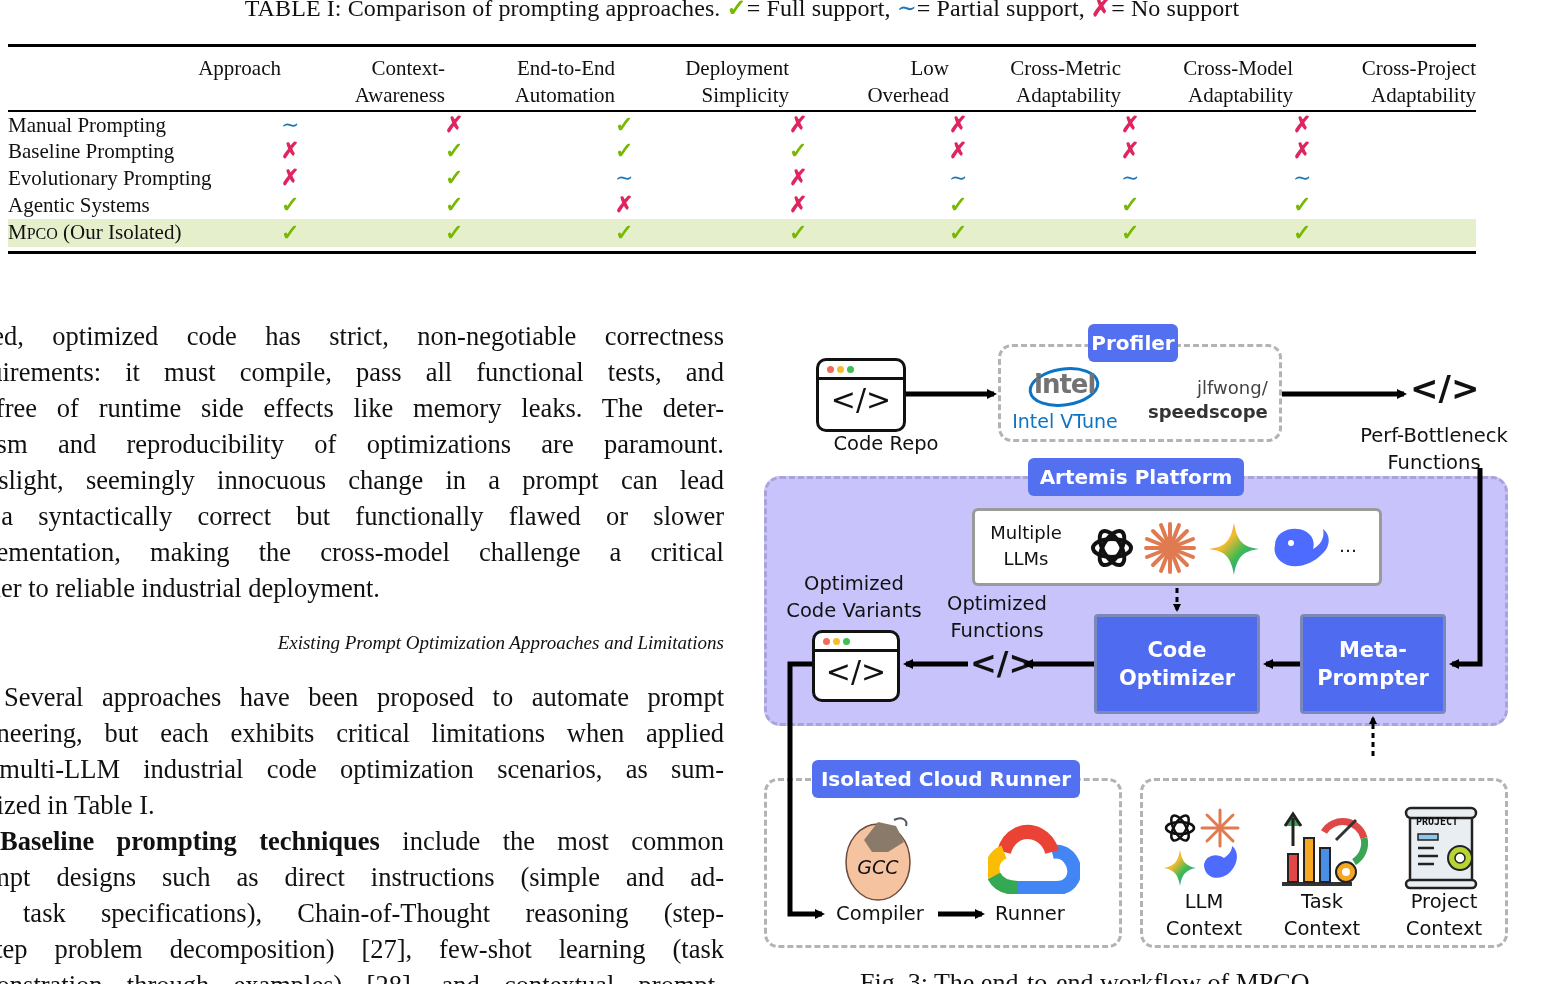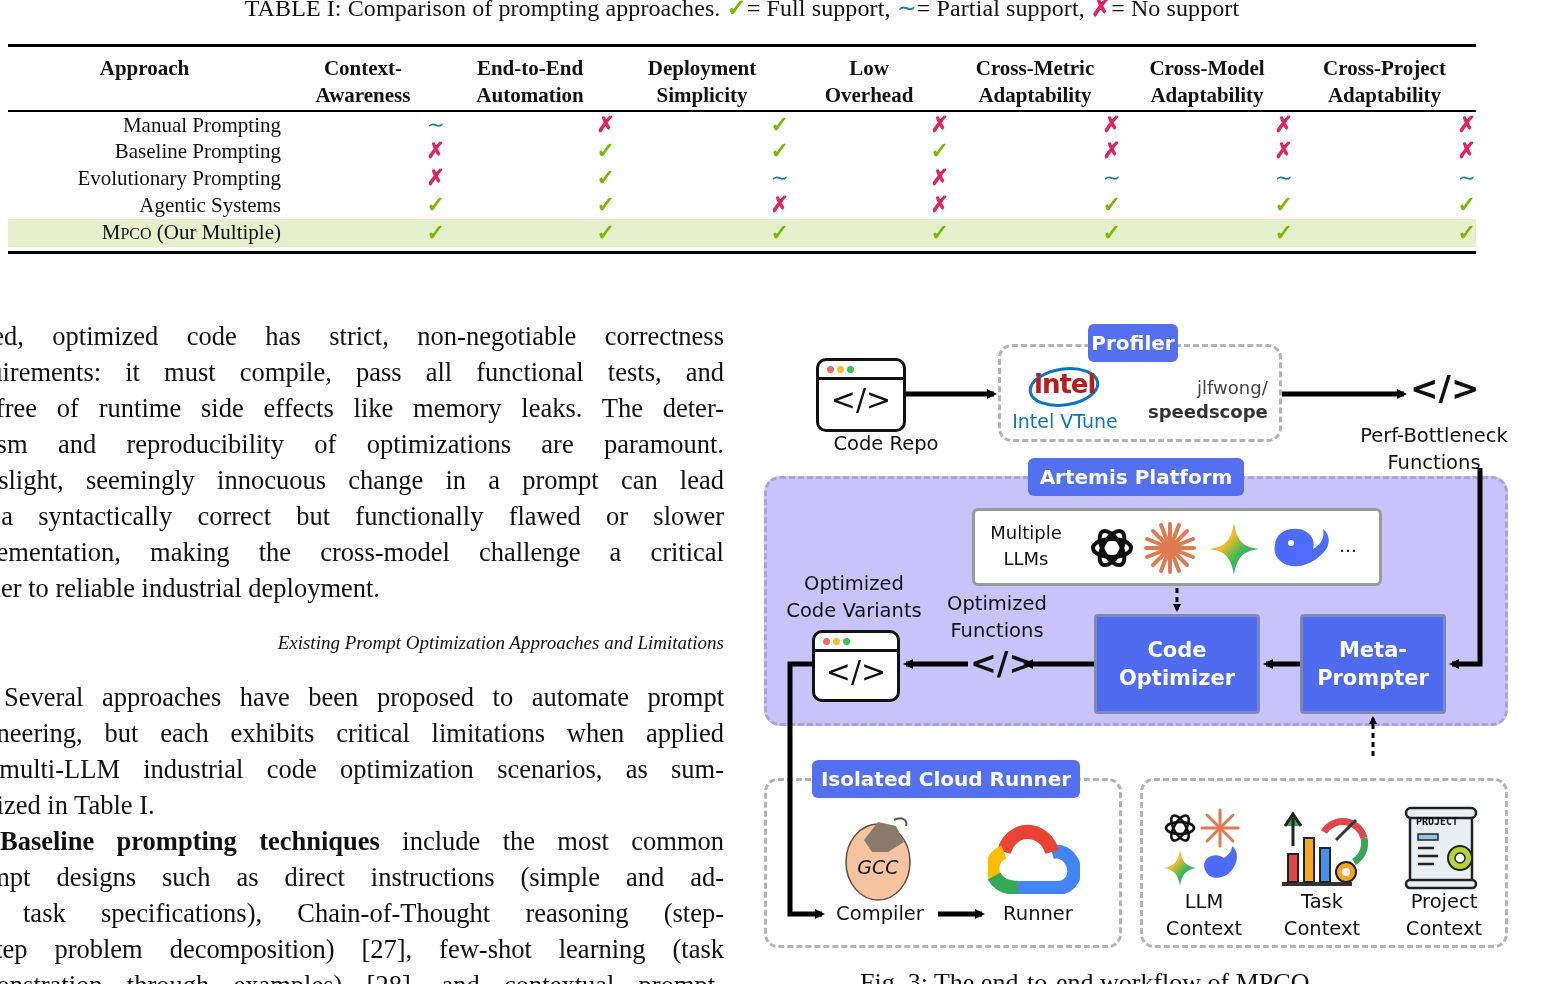--- a/index.html
+++ b/index.html
@@ -11,22 +11,22 @@
   .sym-full { color: #76b900; font-weight: bold; }
   .sym-partial { color: #1f77b4; }
   .sym-none { color: #e0245e; font-weight: bold; }
 
   
   .tbl-wrap { position: absolute; top: 44px; left: 8px; width: 1468px; }
   .rule-top { height: 3px; background: #000; }
   .rule-mid { height: 1.5px; background: #000; }
   .rule-bot { height: 3px; background: #000; }
   table { width: 100%; border-collapse: collapse; table-layout: fixed; }
-  th { font-weight: bold; font-size: 21px; line-height: 27px; padding: 8px 0 1px 0; text-align: center; vertical-align: top; }
-  td { font-size: 21px; line-height: 26.8px; text-align: right; white-space: nowrap; }
+  th { font-weight: normal; font-size: 21px; line-height: 27px; padding: 8px 0 1px 0; text-align: right; vertical-align: top; }
+  td { font-size: 21px; line-height: 26.8px; text-align: left; white-space: nowrap; }
   tr.highlight td { background: #e6efcc; }
   .mark { font-size: 22px; }
   .sc { font-size: 16px; }
 
   
   .col-text { position: absolute; left: -24px; width: 748px; font-size: 26.5px; line-height: 36px; text-align: justify; }
   .col-text p { text-align-last: justify; white-space: nowrap; overflow: visible; }
   .col-text p.last { text-align-last: left; }
   .p1 { top: 318px; }
   .subsec { position: absolute; top: 632px; left: 0; width: 724px; font-size: 19px; font-style: italic; text-align: right; white-space: nowrap; }
@@ -155,21 +155,21 @@
           <td>Agentic Systems</td>
           <td><span class="mark sym-full">✓</span></td>
           <td><span class="mark sym-full">✓</span></td>
           <td><span class="mark sym-none">✗</span></td>
           <td><span class="mark sym-none">✗</span></td>
           <td><span class="mark sym-full">✓</span></td>
           <td><span class="mark sym-full">✓</span></td>
           <td><span class="mark sym-full">✓</span></td>
         </tr>
         <tr class="highlight">
-          <td><span>M</span><span class="sc">PCO</span><span style="white-space: pre;"> (Our Multiple)</span></td>
+          <td><span>M</span><span class="sc">PCO</span><span style="white-space: pre;"> (Our Isolated)</span></td>
           <td><span class="mark sym-full">✓</span></td>
           <td><span class="mark sym-full">✓</span></td>
           <td><span class="mark sym-full">✓</span></td>
           <td><span class="mark sym-full">✓</span></td>
           <td><span class="mark sym-full">✓</span></td>
           <td><span class="mark sym-full">✓</span></td>
           <td><span class="mark sym-full">✓</span></td>
         </tr>
       </tbody>
   </table>
@@ -214,21 +214,21 @@
     <div class="glyph">&lt;/&gt;</div>
   </div>
   <div class="lbl" style="left:40px; top:130px; width:120px;margin-left:26px;">Code Repo</div>
 
   <div class="dashbox" style="left:238px; top:44px; width:284px; height:98px;"></div>
   <div class="pill" style="left:328px; top:24px; width:90px;">Profiler</div>
   <div style="position:absolute; left:268px; top:66px; width:76px; height:40px;">
     <svg width="76" height="42" viewBox="0 0 76 42">
       <ellipse cx="36" cy="21" rx="34" ry="18" fill="none" stroke="#0b74c5" stroke-width="3" transform="rotate(-8 36 21)"></ellipse>
     </svg>
-    <div style="position:absolute; left:6px; top:3px; font-size:26px; font-weight:bold; color:#b91c1c; letter-spacing:-1px;">intel</div>
+    <div style="position:absolute; left:6px; top:3px; font-size:26px; font-weight:bold; color:#737373; letter-spacing:-1px;">intel</div>
   </div>
   <div class="lbl" style="left:250px; top:110px; width:110px; font-size:19px; color:#0b74c5; line-height:22px;">Intel VTune</div>
   <div class="lbl" style="left:388px; top:76px; text-align:right; color:#444; font-size:18px; line-height:24px;">
     <div>jlfwong/</div>
     <div style="font-weight:bold; color:#333;">speedscope</div>
   </div>
 
   <div style="position:absolute; left:650px; top:68px; font-size:34px; font-weight:bold; font-family:'DejaVu Sans',sans-serif;">&lt;/&gt;</div>
   <div class="lbl" style="left:600px; top:122px; width:148px;">
     <div>Perf-Bottleneck</div>
@@ -324,21 +324,21 @@
     </svg>
     <div style="position:absolute; left:0; right:0; top:44px; text-align:center; font-size:19px; font-style:italic;">GCC</div>
   </div>
   <svg style="position:absolute; left:228px; top:522px;" width="92" height="72" viewBox="0 0 92 72">
     <path d="M30 66 L68 66 C84 66 90 52 84 40 C80 32 72 28 64 30" fill="none" stroke="#4285f4" stroke-width="14"></path>
     <path d="M64 30 C60 14 44 6 30 12 C22 16 18 22 16 30" fill="none" stroke="#ea4335" stroke-width="14"></path>
     <path d="M16 30 C6 34 2 44 6 54" fill="none" stroke="#fbbc05" stroke-width="14"></path>
     <path d="M6 54 C10 62 18 66 30 66" fill="none" stroke="#34a853" stroke-width="14"></path>
   </svg>
   <div class="lbl" style="left:70px; top:600px; width:100px;">Compiler</div>
-  <div class="lbl" style="left:228px; top:600px; width:100px;text-align:center;">Runner</div>
+  <div class="lbl" style="left:220px; top:600px; width:100px;text-align:center;">Runner</div>
 
   <div class="dashbox" style="left:380px; top:478px; width:368px; height:170px;"></div>
 
   <svg style="position:absolute; left:400px; top:508px;" width="84" height="80" viewBox="0 0 84 80">
     <g fill="none" stroke="#111" stroke-width="2.5">
       <ellipse cx="20" cy="20" rx="14" ry="6"></ellipse>
         <ellipse cx="20" cy="20" rx="14" ry="6" transform="rotate(60 20 20)"></ellipse>
         <ellipse cx="20" cy="20" rx="14" ry="6" transform="rotate(120 20 20)"></ellipse>
     </g>
     <g stroke="#e07a50" stroke-width="3" stroke-linecap="round">

